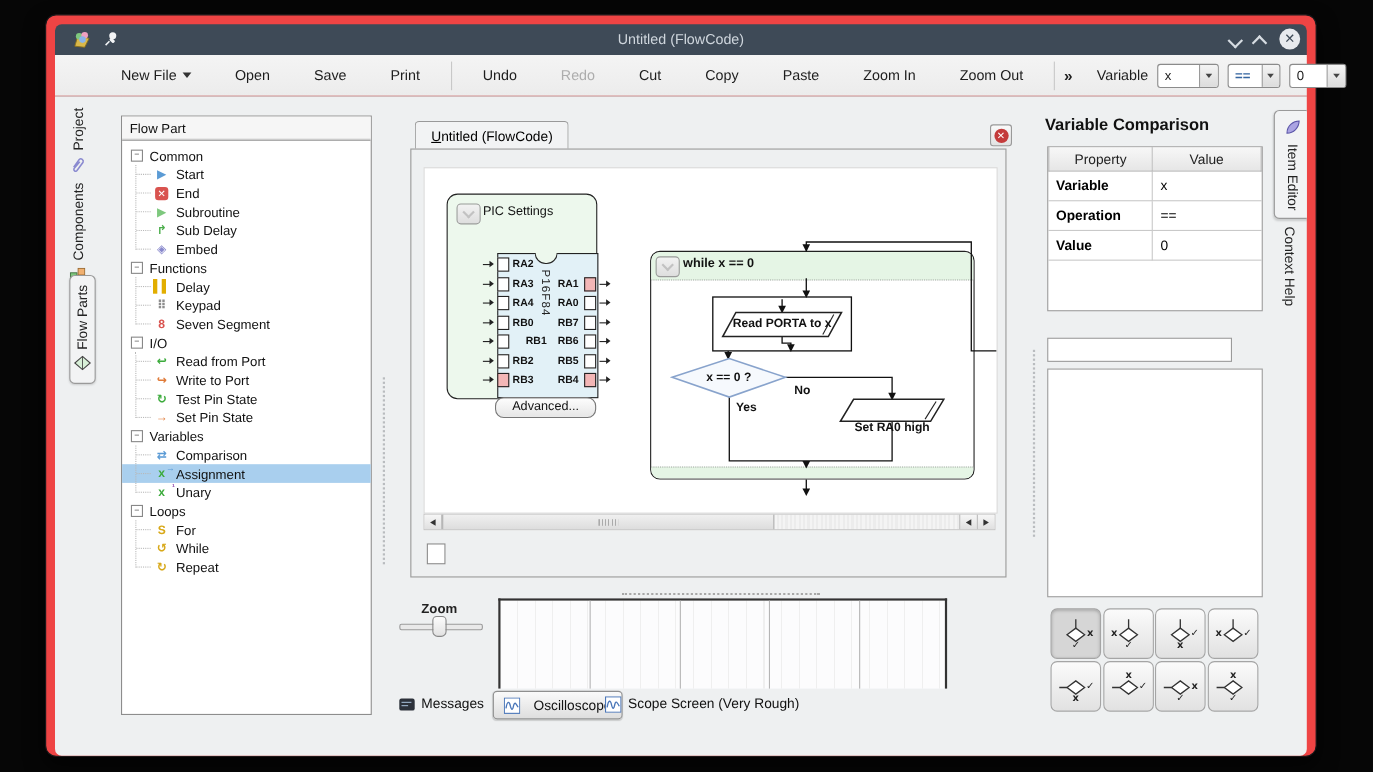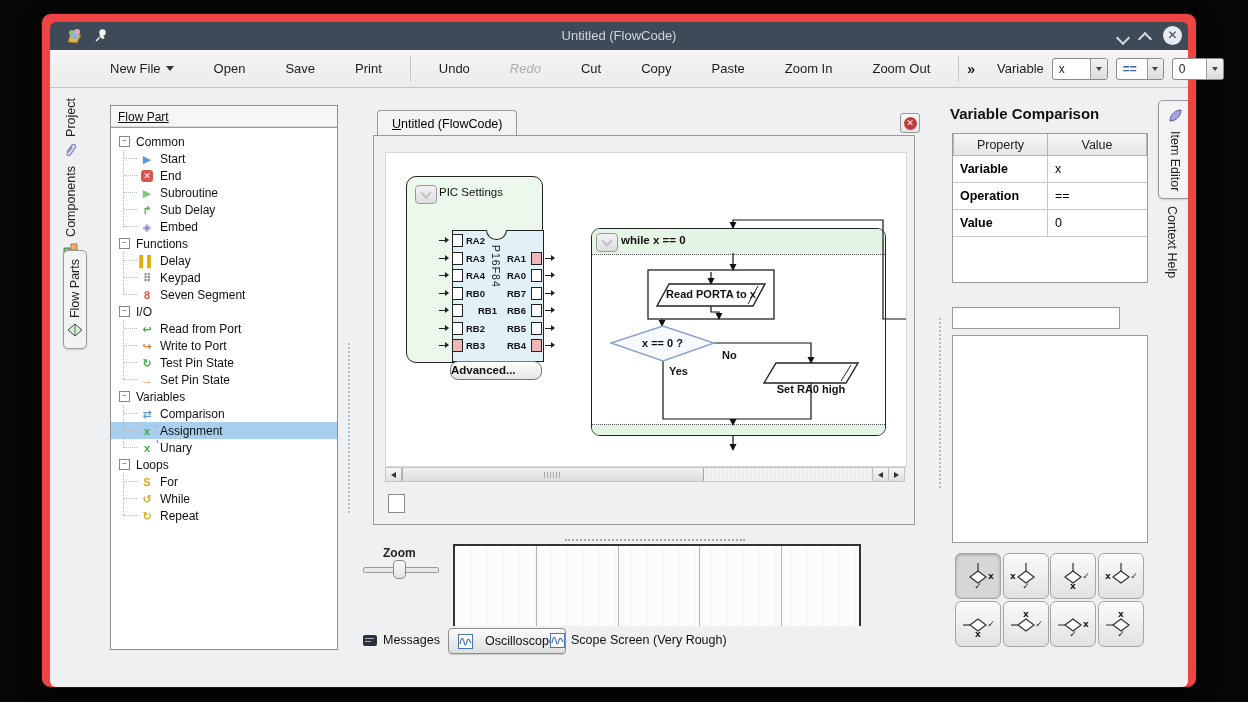--- a/index.html
+++ b/index.html
@@ -16,21 +16,21 @@
   .chev{display:inline-block;width:8px;height:8px;border-right:2px solid #d6dce2;border-bottom:2px solid #d6dce2;}
   .chev.down{transform:rotate(45deg);margin-top:0;}
   .chev.up{transform:rotate(-135deg);margin-top:5px;}
   .closebtn{position:absolute;top:4px;width:19px;height:19px;border-radius:50%;background:#e7eaee;color:#3e4a57;
             font-size:12px;font-weight:bold;text-align:center;line-height:19px;}
 
   
   .toolbar{position:relative;height:38px;background:linear-gradient(#f4f4f4,#ececec);border-bottom:1px solid #c2c2c2;
            display:flex;align-items:center;padding-left:40px;box-sizing:border-box;font-size:13px;color:#1d1d1d;}
   .tb-btn{padding:0 16px;margin:0 4px;white-space:nowrap;display:flex;align-items:center;gap:5px;}
-  .tb-btn.disabled{color:#adadad;font-style:italic;}
+  .tb-btn.disabled{color:#adadad;}
   .tb-sep{width:1px;height:26px;background:#c8c8c8;margin:0 8px;}
   .tri-down{width:0;height:0;border-left:4px solid transparent;border-right:4px solid transparent;border-top:5px solid #333;}
   .tb-right{margin-left:auto;display:flex;align-items:center;margin-right:32px;gap:8px;}
   .overflow{font-size:14px;font-weight:bold;margin-right:14px;}
   .combo{display:flex;align-items:center;height:20px;border:1px solid #8b8b8b;border-radius:3px;background:#fff;overflow:hidden;}
   .combo .val{padding:0 6px;font-size:12px;min-width:18px;}
   .combo .arrow{width:16px;height:100%;background:linear-gradient(#f4f4f4,#dcdcdc);border-left:1px solid #9a9a9a;
                 display:flex;align-items:center;justify-content:center;}
   .combo .arrow .tri-down{border-top-color:#444;border-left-width:3.5px;border-right-width:3.5px;border-top-width:4.5px;}
 
@@ -40,21 +40,21 @@
   
   .side-tab{position:absolute;display:flex;flex-direction:column;align-items:center;gap:5px;font-size:12.5px;color:#222;}
   .vlabel-up{writing-mode:vertical-rl;transform:rotate(180deg);}
   .vlabel-down{writing-mode:vertical-rl;}
   .side-tab.selected{border:1px solid #9a9a9a;border-radius:5px;background:#f2f3f4;box-shadow:0 1px 2px rgba(0,0,0,.15);padding:8px 3px;}
 
   
   .tree-panel{position:absolute;left:60px;top:17px;width:228px;height:545px;background:#fff;border:1px solid #8d8d8d;
               box-sizing:border-box;font-size:12px;color:#111;}
   .tree-header{height:21px;border:1px solid #9b9b9b;border-top:none;border-left:none;border-right:none;background:#f6f6f6;
-               box-shadow:inset 0 -1px 0 #d9d9d9;display:flex;align-items:center;padding-left:7px;font-size:12px;text-decoration:underline;}
+               box-shadow:inset 0 -1px 0 #d9d9d9;display:flex;align-items:center;padding-left:7px;font-size:12px;}
   .tree-body{padding-top:5px;}
   .tree-group-row{display:flex;align-items:center;height:17px;padding-left:8px;}
   .expander{width:9px;height:9px;border:1px solid #888;background:#fff;font-size:8px;line-height:7px;text-align:center;color:#444;margin-right:6px;}
   .tree-children{position:relative;}
   .tree-children::before{content:'';position:absolute;left:12px;top:0;bottom:8px;border-left:1px dotted #b8b8b8;}
   .tree-row{display:flex;align-items:center;height:17px;padding-left:13px;}
   .tree-row::before{content:'';width:13px;height:0;border-top:1px dotted #b8b8b8;margin-right:2px;}
   .tree-row.selected{background:#a9cfee;}
   .tree-icon{position:relative;width:16px;text-align:center;font-size:11px;font-weight:bold;margin-right:5px;line-height:14px;}
   .tree-icon.badge{border-radius:3px;font-size:9px;width:12px;height:12px;line-height:12px;margin-left:2px;margin-right:7px;}
@@ -81,21 +81,21 @@
   .chip{position:absolute;left:45px;top:53px;width:90px;height:130px;background:#e2f1f7;border:1px solid #222;}
   .chip-notch{position:absolute;left:79px;top:53px;width:21px;height:10px;background:#edf8ed;border:1px solid #222;border-top:none;border-radius:0 0 21px 21px;box-sizing:border-box;}
   .chip-name{position:absolute;left:83px;top:68px;writing-mode:vertical-rl;font-size:10.5px;color:#222;letter-spacing:1px;}
   .pin-sq{position:absolute;width:11px;height:13px;border:1px solid #222;background:#fff;box-sizing:border-box;}
   .pin-sq.hl{background:#f3b6b6;}
   .pin-lbl{position:absolute;font-size:9.5px;font-weight:bold;color:#111;}
   .parrow{position:absolute;width:10px;height:9px;}
   .parrow::before{content:'';position:absolute;left:0;top:4px;width:7px;height:1px;background:#222;}
   .parrow::after{content:'';position:absolute;right:0;top:1px;border-left:4px solid #222;border-top:3px solid transparent;border-bottom:3px solid transparent;}
   .adv-btn{position:absolute;left:43px;top:184px;width:90px;height:17px;background:linear-gradient(#fdfdfd,#e6e6e6);
-           border:1px solid #777;border-radius:8px;font-size:11.5px;font-weight:bold;text-align:left;line-height:17px;color:#111;}
+           border:1px solid #777;border-radius:8px;font-size:11.5px;font-weight:normal;text-align:center;line-height:17px;color:#111;}
 
   
   .while-box{position:absolute;left:205px;top:75px;width:295px;height:208px;background:#fff;border:1.4px solid #222;border-radius:9px;box-sizing:border-box;}
   .while-head{position:absolute;left:0;right:0;top:0;height:25px;background:#e5f5e5;border-bottom:1px dotted #555;border-radius:8px 8px 0 0;}
   .while-foot{position:absolute;left:0;right:0;bottom:0;height:10px;background:#e5f5e5;border-top:1px dotted #555;border-radius:0 0 8px 8px;}
   .while-label{position:absolute;left:29px;top:5px;font-size:11.5px;font-weight:bold;color:#111;}
 
   .fc-label{position:absolute;font-size:11px;font-weight:bold;color:#111;text-align:center;}
   .fc-svg{position:absolute;left:0;top:0;pointer-events:none;}
 

